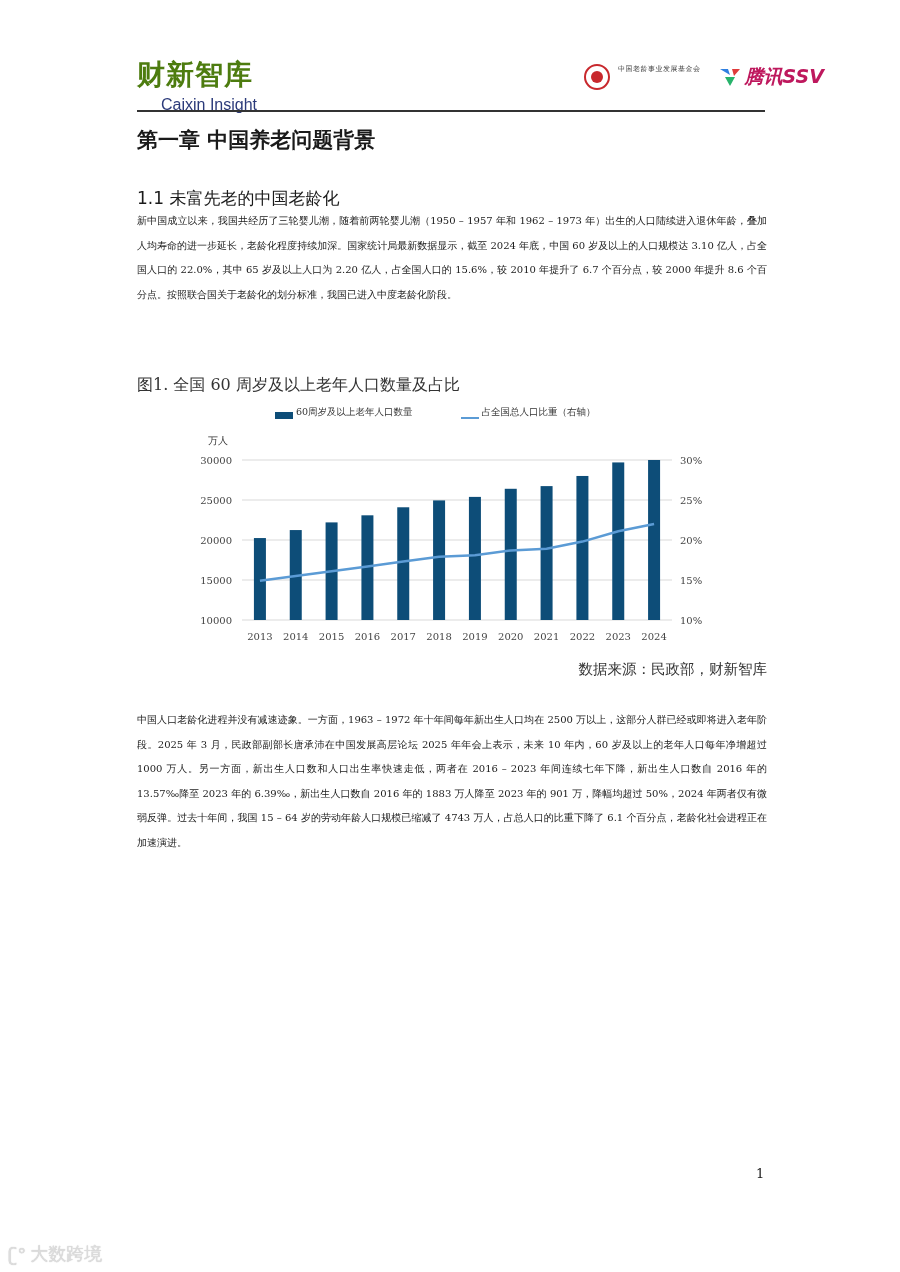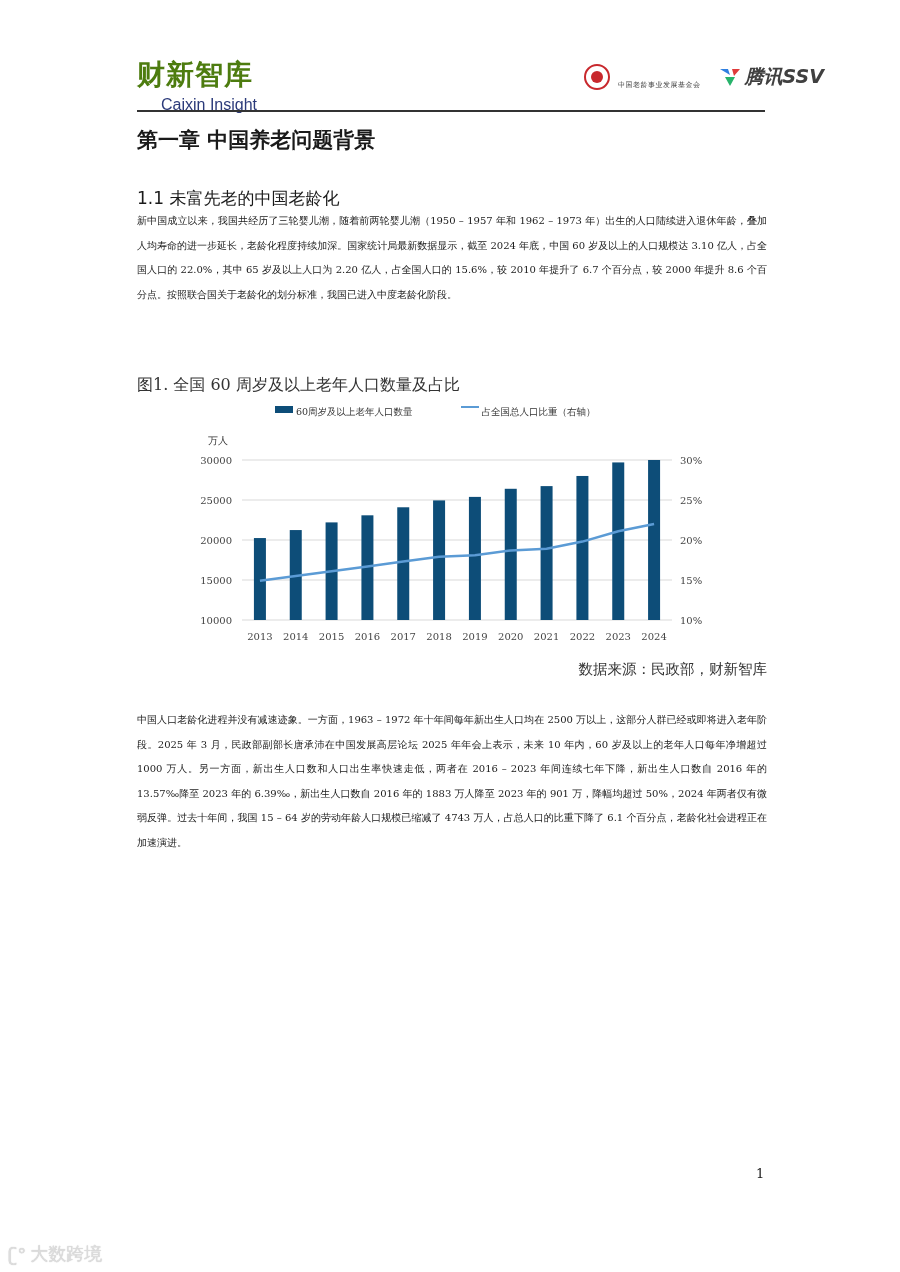--- a/index.html
+++ b/index.html
@@ -2,36 +2,36 @@
 <html><head>
 <meta charset="utf-8">
 <style>
   html, body { margin:0; padding:0; background:#fff; }
   body { width:900px; height:1272px; position:relative; overflow:hidden;
          font-family:"DejaVu Serif","Liberation Serif",serif; color:#1a1a1a; }
   .abs { position:absolute; }
   .logo-cn { left:137px; top:62px; font-family:Liberation Mono, monospace;
              font-size:28px; font-weight:bold; color:#4d7c0f; letter-spacing:1px; line-height:30px; }
   .logo-en { left:161px; top:96px; font-family:"Liberation Sans",sans-serif; font-size:16px; color:#2b3a7a; }
-  .partner { left:584px; top:64px; display:flex; align-items:flex-end; gap:8px; }
+  .partner { left:584px; top:64px; display:flex; align-items:flex-start; gap:8px; }
   .found-badge { width:26px; height:26px; border-radius:50%; border:2px solid #c8282d; box-sizing:border-box;
                  display:flex; align-items:center; justify-content:center; }
   .found-badge span { width:12px; height:12px; border-radius:50%; background:#c8282d; display:block; }
   .found-name { font-size:7px; color:#444; font-family:"DejaVu Serif",serif; letter-spacing:0.5px; }
   .ssv { display:flex; align-items:center; gap:4px; margin-left:10px; }
-  .ssv-text { font-family:"DejaVu Sans",sans-serif; font-weight:bold; font-style:italic; font-size:19px; color:#404040; }
+  .ssv-text { font-family:"DejaVu Sans",sans-serif; font-weight:bold; font-style:italic; font-size:19px; color:#be185d; }
   .rule { left:137px; top:110px; width:628px; height:2px; background:#333; }
   .h1 { left:137px; top:126px; font-size:21px; font-weight:bold; font-family:"DejaVu Sans",sans-serif; }
   .h2 { left:137px; top:180px; font-size:17px; font-weight:normal; font-family:"DejaVu Sans",sans-serif;margin-top:7px; }
   .para { left:137px; width:630px; font-size:10px; line-height:24.6px; text-align:justify; }
   .p1 { top:209px; }
   .p2 { top:708px; }
   .fig-title { left:137px; width:630px; top:375px; text-align:left; font-size:16px; color:#333; }
   .legend { left:275px; top:406px; display:flex; gap:48px; font-size:9.5px; color:#333; align-items:center; }
-  .legend .item { display:flex; align-items:flex-start; gap:3px; }
+  .legend .item { display:flex; align-items:flex-end; gap:3px; }
   .lg-bar { width:18px; height:7px; background:#0d4d78; display:inline-block; }
   .lg-line { width:18px; height:2px; background:#5b9bd5; display:inline-block; }
   .source { left:137px; width:630px; top:660px; text-align:right; font-size:14.5px; color:#333; }
   .page-no { left:756px; top:1166px; font-size:13px; }
   .watermark { left:8px; top:1242px; font-family:"DejaVu Sans",sans-serif; font-size:18px; color:#ddd;
                text-shadow:0 0 1px #bbb; display:flex; align-items:center; gap:4px; }
   svg text { font-family:"DejaVu Serif",serif; }
 </style>
 </head>
 <body>

